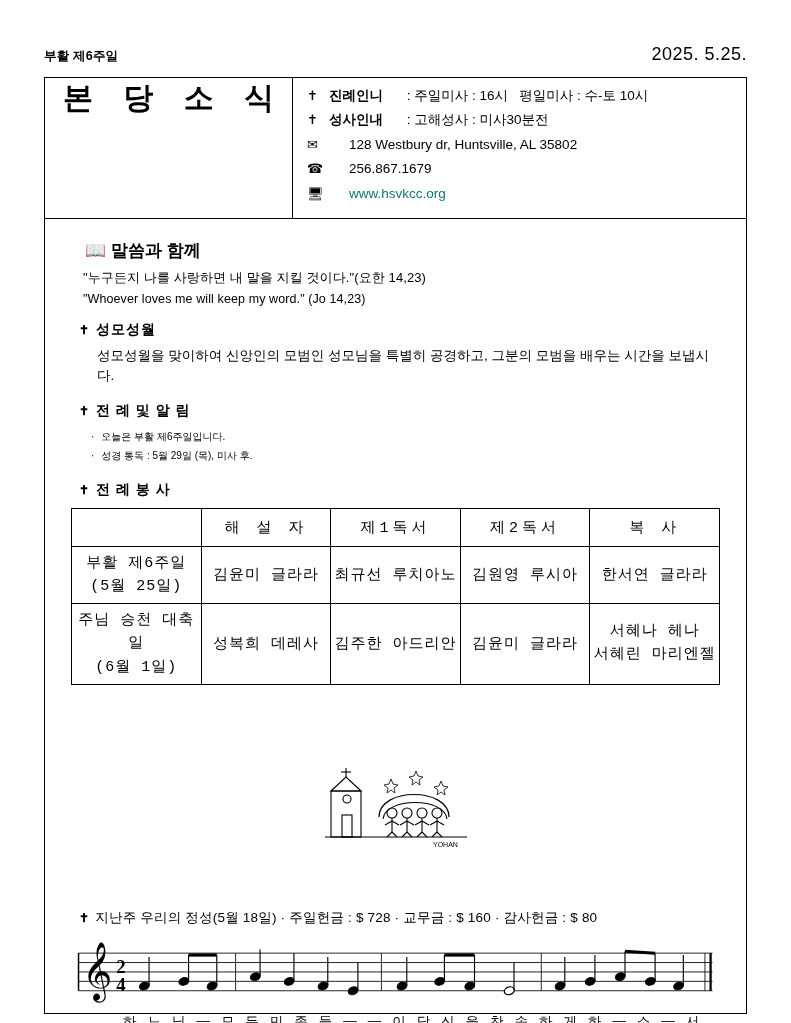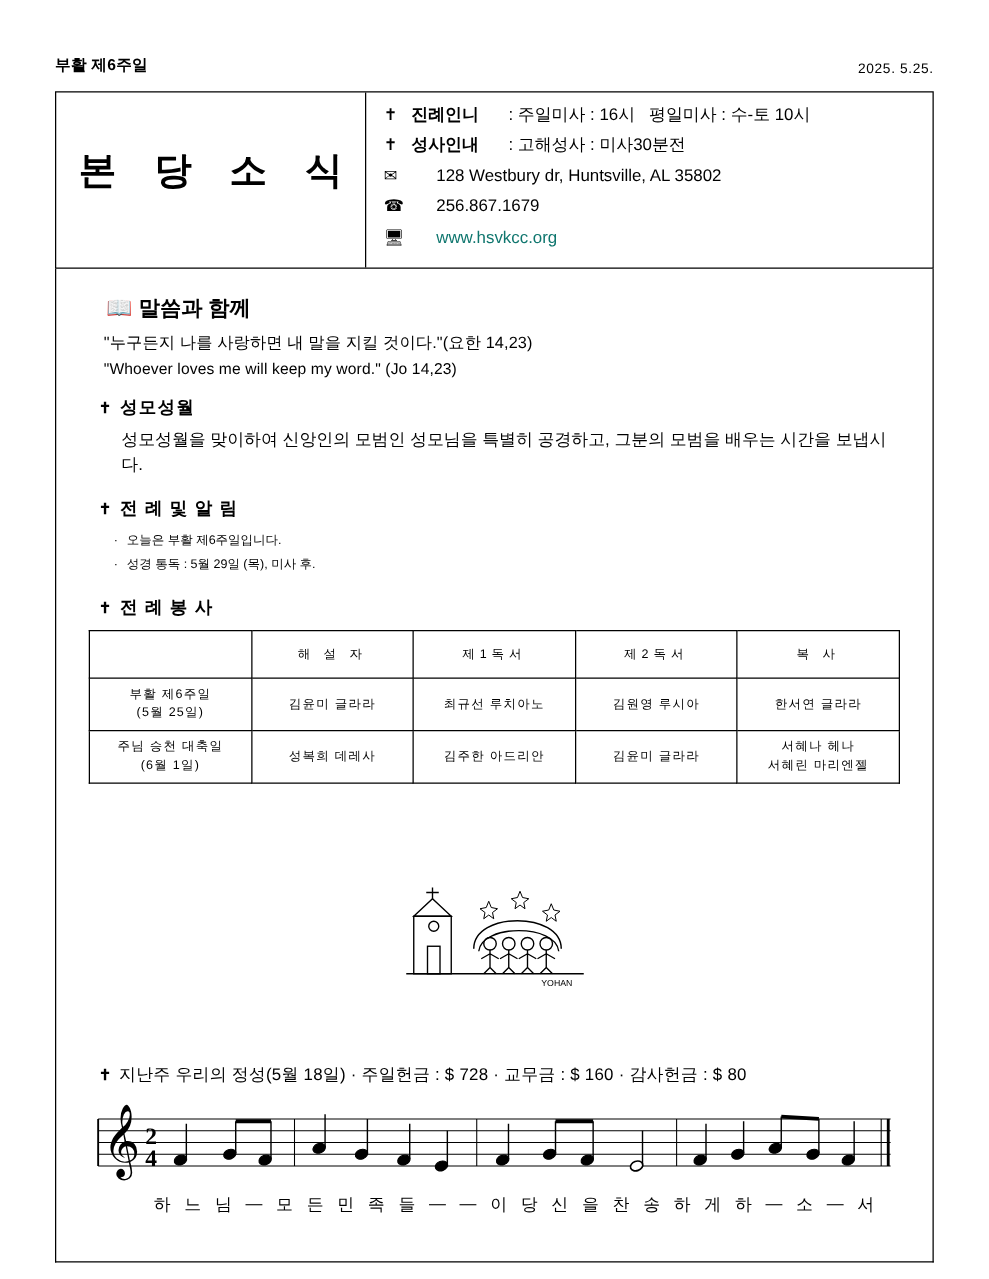--- a/index.html
+++ b/index.html
@@ -26,36 +26,35 @@
   
   .topline {
     display: flex;
     justify-content: space-between;
     align-items: flex-end;
     font-size: 12.5px;
     letter-spacing: 0.2px;
     margin-bottom: 12px;
   }
   .topline .left { font-weight: 600; }
-  .topline .right { font-size: 11px; letter-spacing: 0.5px; }
+  .topline .right { font-size: 18px; letter-spacing: 0.5px; }
 
   
   .masthead {
     display: flex;
     border: 1.3px solid #000;
     height: 142px;
     box-sizing: border-box;
   }
   .masthead-left {
     width: 248px;
     border-right: 1.3px solid #000;
     display: flex;
     flex-direction: column;
     align-items: center;
-    justify-content: center;
     box-sizing: border-box;
   }
   .bulletin-title {
     font-size: 30px;
     font-weight: 700;
     letter-spacing: 11px;
     text-indent: 11px;
     margin-bottom: 16px;
   }
   .bulletin-sub {
@@ -132,21 +131,22 @@
   .bullets div::before {
     content: "·";
     margin-right: 7px;
   }
 
   
   table.roster {
     width: 100%;
     border-collapse: collapse;
     margin-top: 9px;
-    font-size: 10px;
+    font-size: 15px;
+    font-family: Liberation Mono, monospace;
   }
   table.roster th, table.roster td {
     border: 1.1px solid #000;
     text-align: center;
     padding: 5px 2px;
     font-weight: 400;
     letter-spacing: 1px;
   }
   table.roster th {
     height: 27px;

